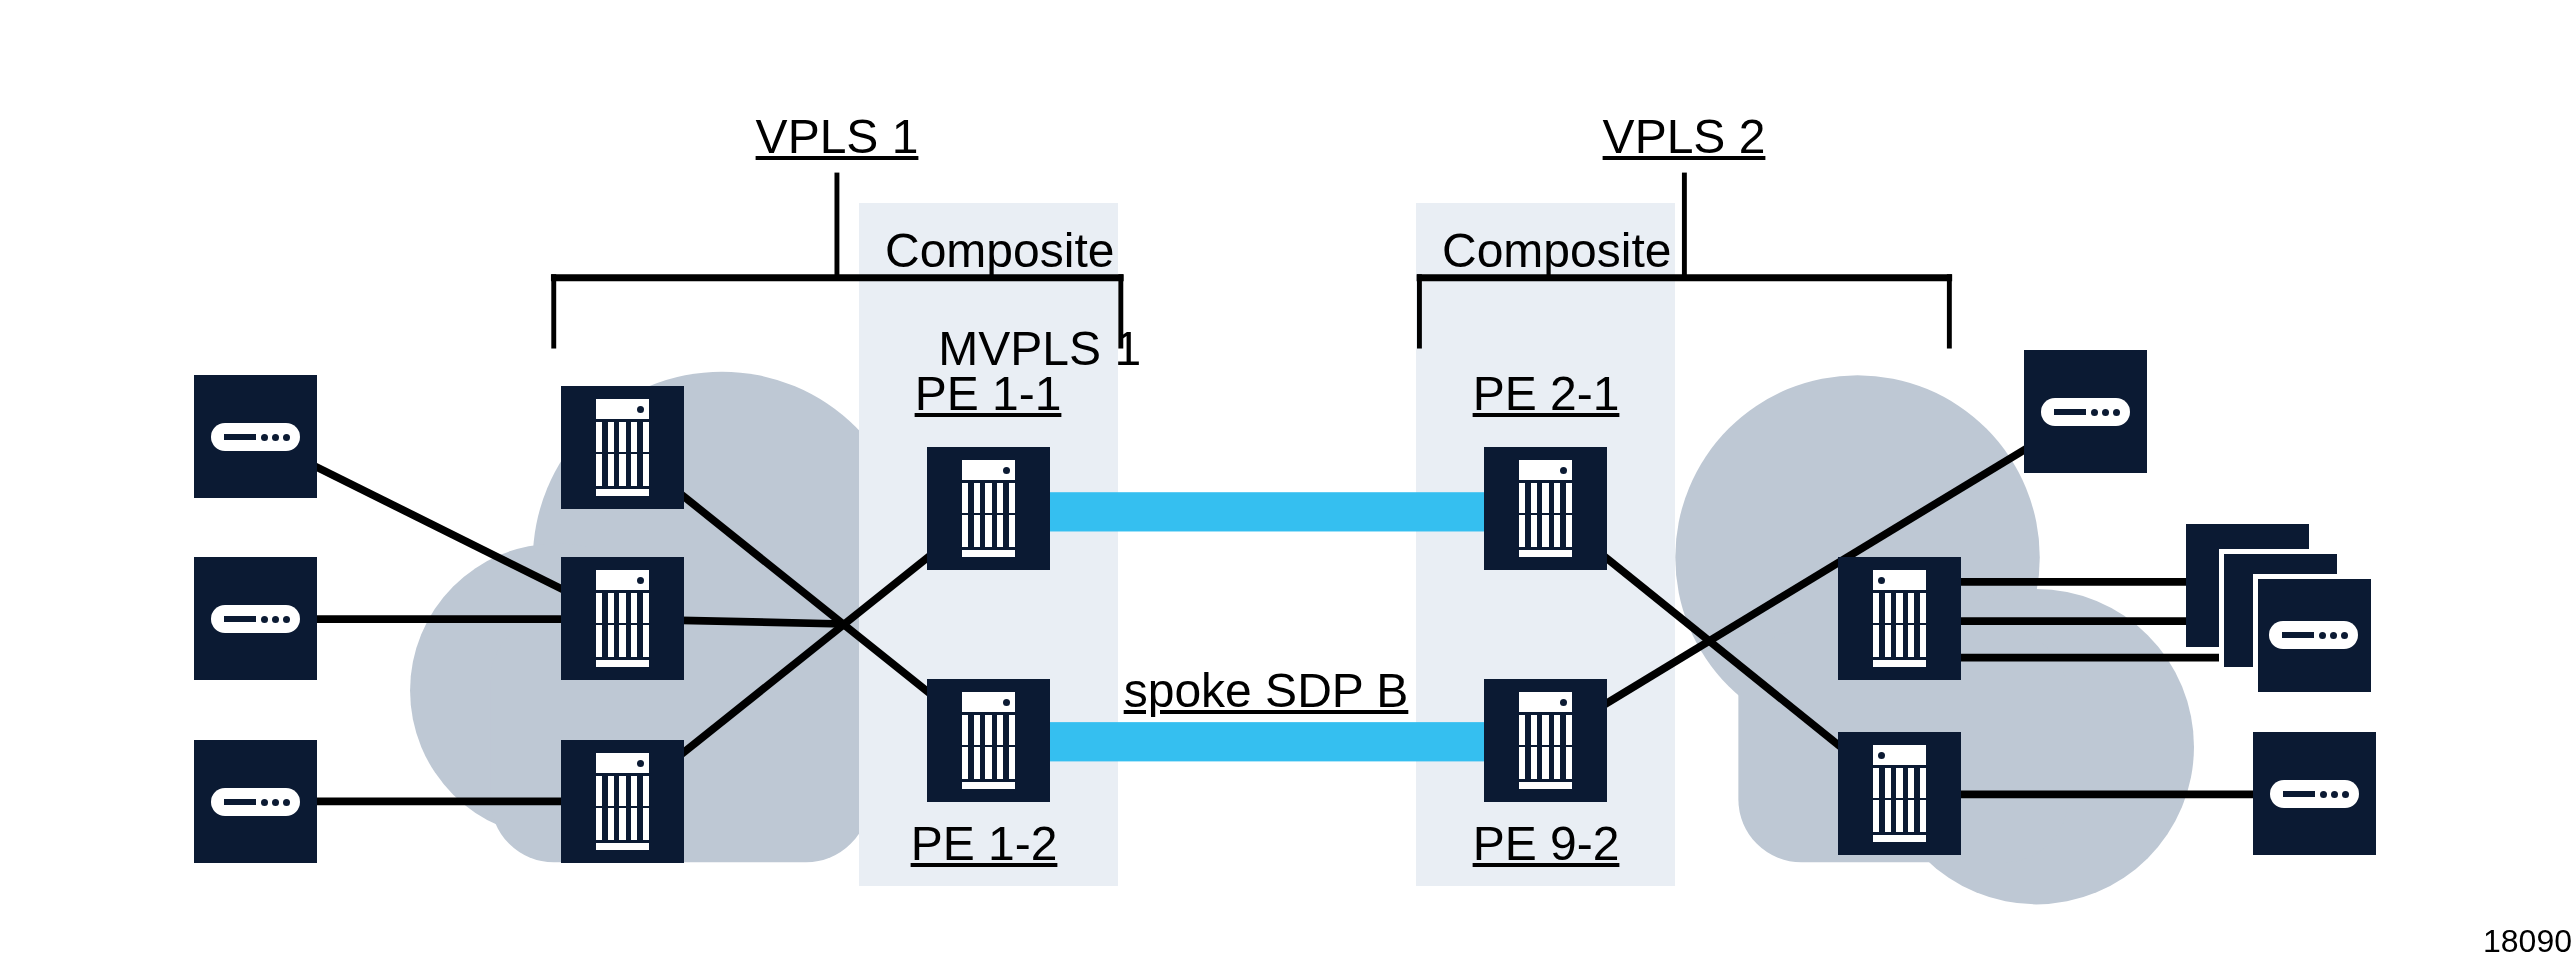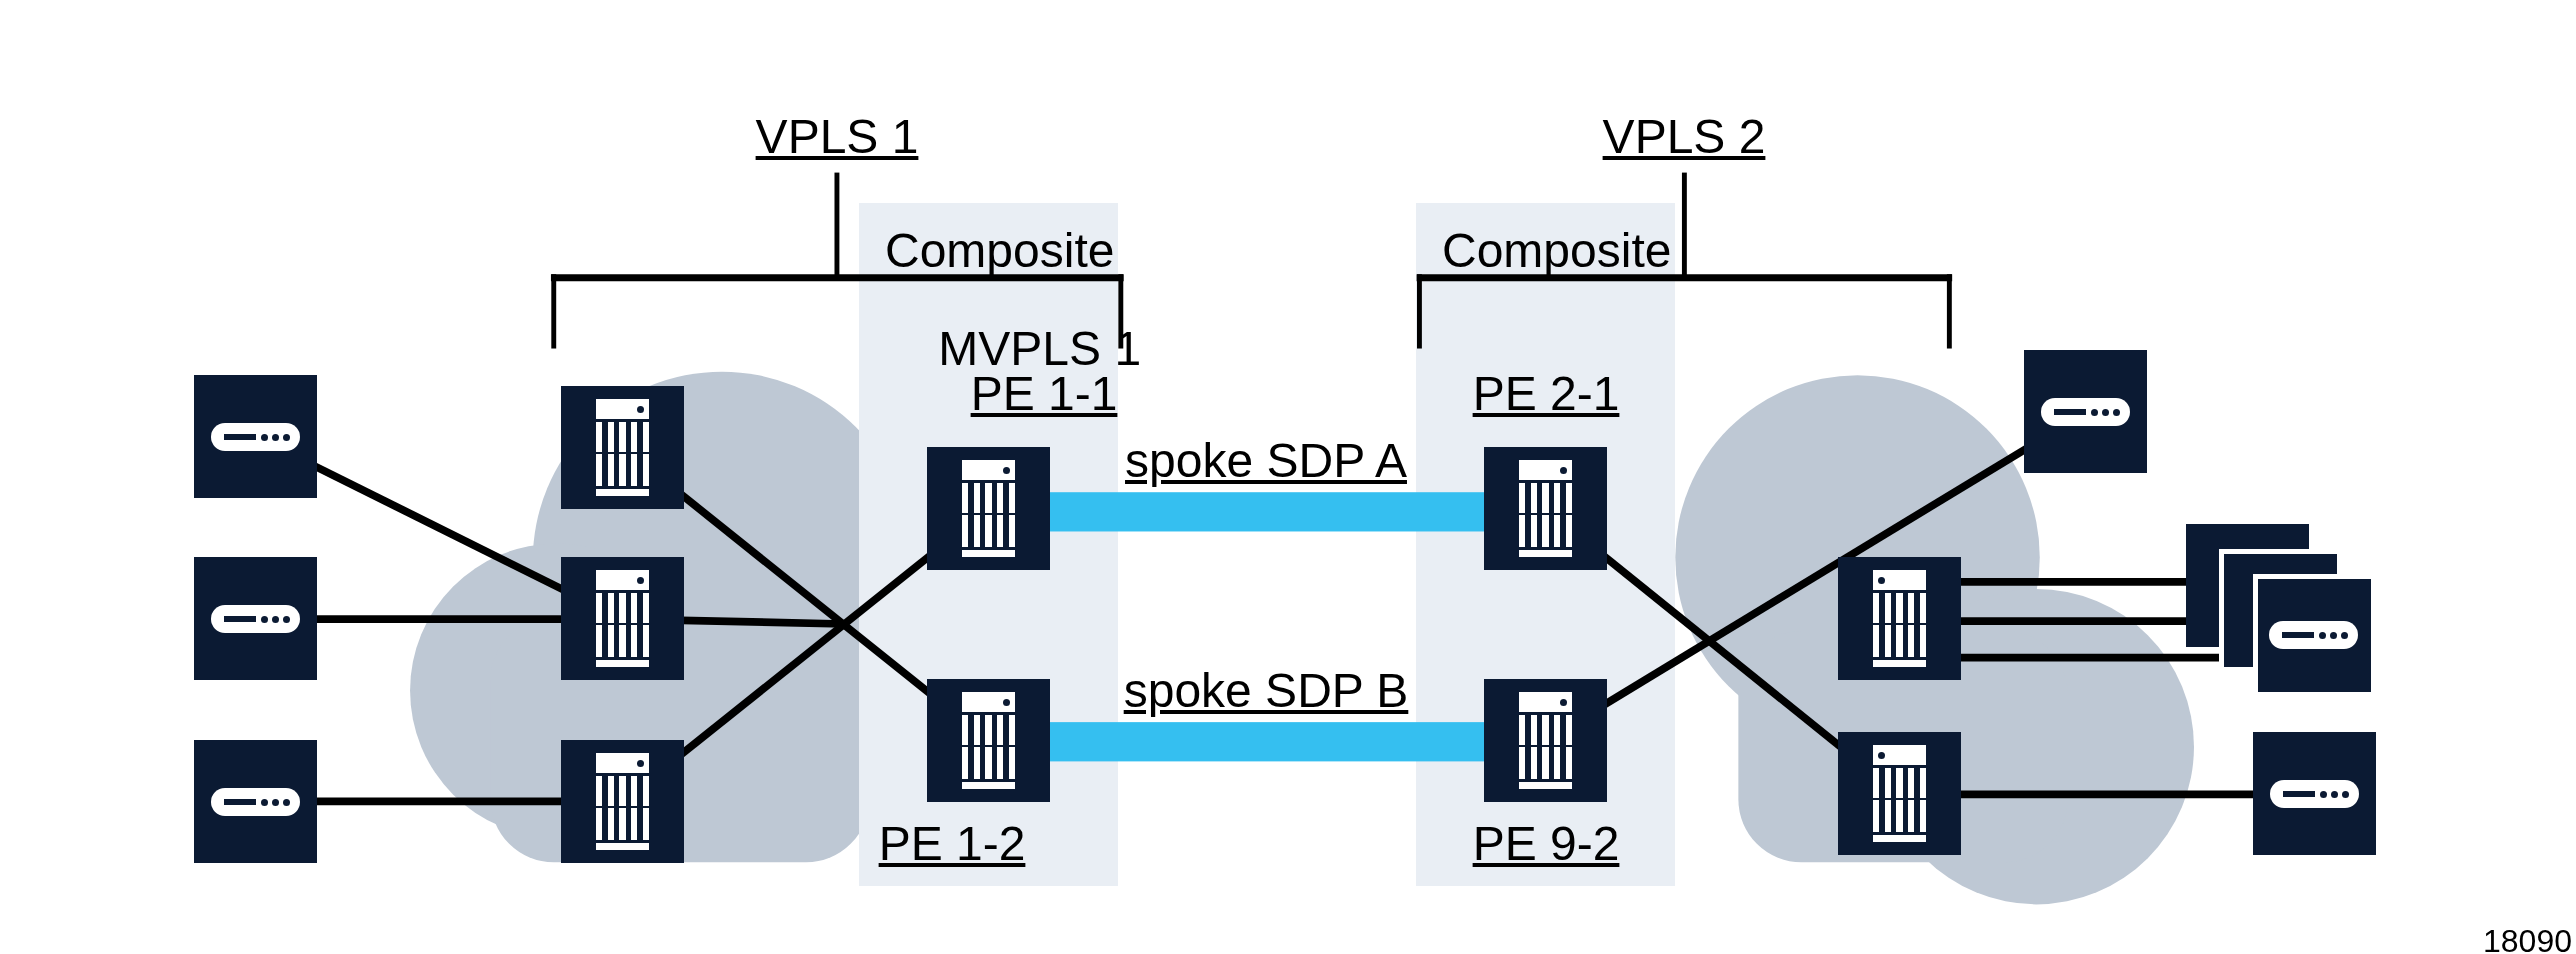--- a/index.html
+++ b/index.html
@@ -349,24 +349,23 @@
   </div>
 
   <div class="lbl center" style="left:837px;top:112px;">VPLS 1</div>
   <div class="lbl center" style="left:1684px;top:112px;">VPLS 2</div>
 
   <div class="lbl" style="left:885px;top:226px;"><span>Composite</span><br>
     <span>MVPLS 1</span></div>
   <div class="lbl" style="left:1442px;top:226px;"><span>Composite</span><br>
     </div>
 
-  <div class="lbl center" style="left:1044px;top:369px;">PE 1-1</div>
+  <div class="lbl center" style="left:988px;top:369px;">PE 1-1</div>
   <div class="lbl center" style="left:1546px;top:369px;">PE 2-1</div>
-  <div class="lbl center" style="left:952px;top:819px;">PE 1-2</div>
+  <div class="lbl center" style="left:984px;top:819px;">PE 1-2</div>
   <div class="lbl center" style="left:1546px;top:819px;">PE 9-2</div>
 
-  <div class="lbl center" style="left:1266px;top:436px;">spoke SDP A</div>
   <div class="lbl center" style="left:1266px;top:666px;">spoke SDP B</div>
 
   <div class="lbl" id="fig-number" style="left:2572px;top:917px;">18090</div>
 
 </div>
 
 
 </body></html>

